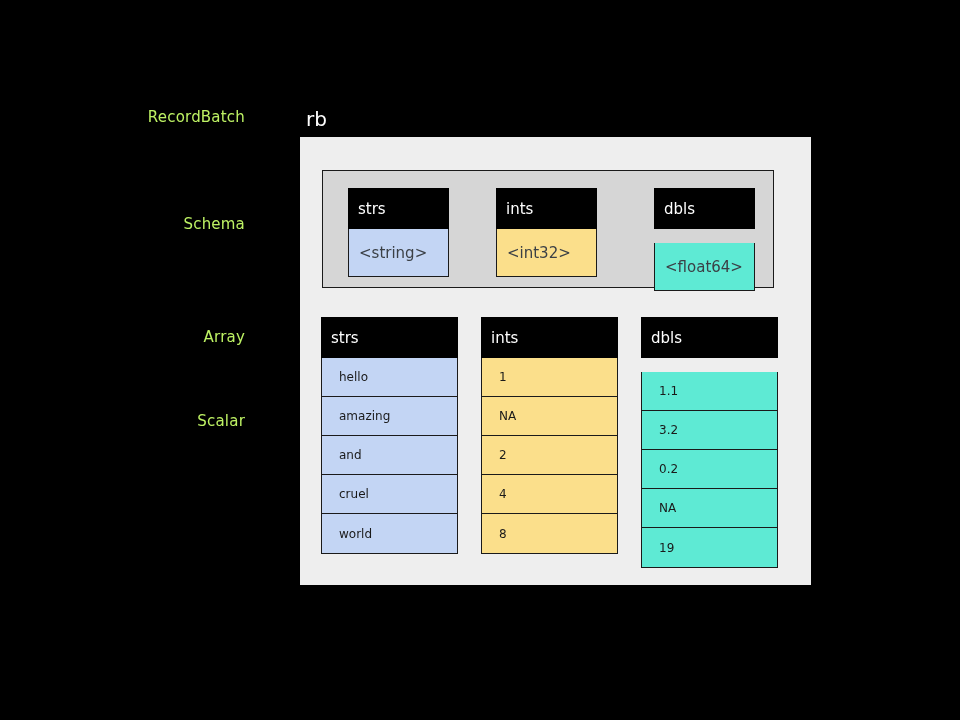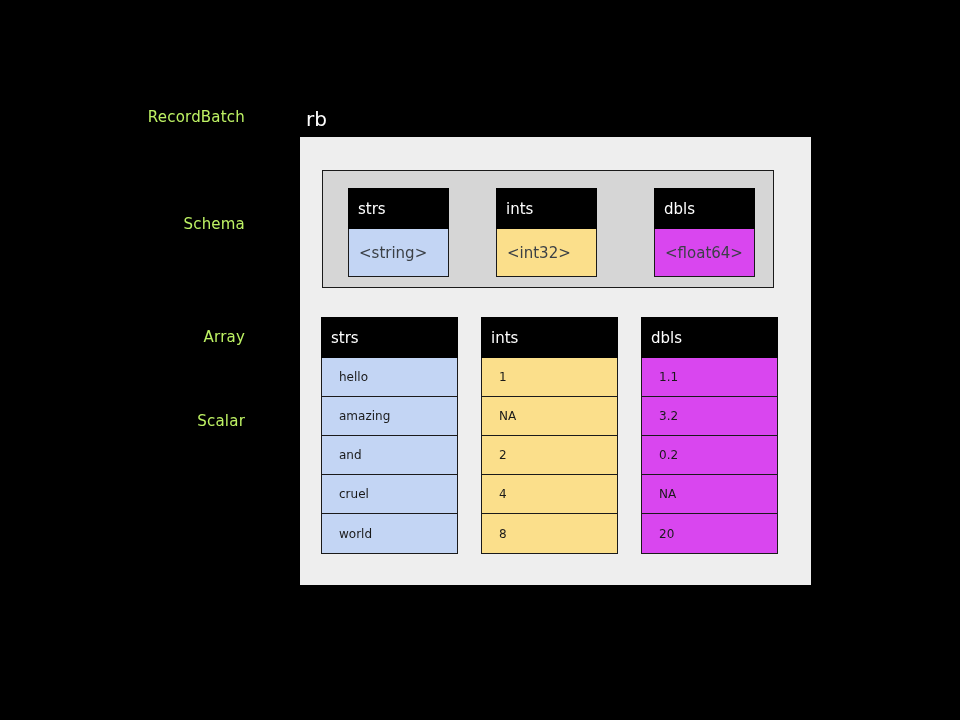--- a/index.html
+++ b/index.html
@@ -134,21 +134,21 @@
     display: flex;
     align-items: center;
     padding-left: 17px;
     box-sizing: border-box;
   }
   .array-col .cell:last-child { border-bottom: none; }
 
   
   .theme-blue   { background: #c3d5f4; }
   .theme-yellow { background: #fbdf8b; }
-  .theme-pink   { background: #d946ef; }
+  .theme-pink   { background: #5eead4; margin-top: 14px; }
 </style>
 </head>
 <body>
 
 <div id="canvas">
 
   <div class="side-label" style="left:80px; top:117px; width:165px;">RecordBatch</div>
   <div class="side-label" style="left:80px; top:224px; width:165px;">Schema</div>
   <div class="side-label" style="left:80px; top:337px; width:165px;">Array</div>
   <div class="side-label" style="left:80px; top:421px; width:165px;">Scalar</div>
@@ -202,18 +202,18 @@
       </div>
     </div>
 
     <div class="array-col" style="left:341px;">
       <div class="col-head">dbls</div>
       <div class="col-body theme-pink">
         <div class="cell">1.1</div>
         <div class="cell">3.2</div>
         <div class="cell">0.2</div>
         <div class="cell">NA</div>
-        <div class="cell">20</div>
+        <div class="cell">19</div>
       </div>
     </div>
 
   </div>
 </div>
 
 </body></html>

